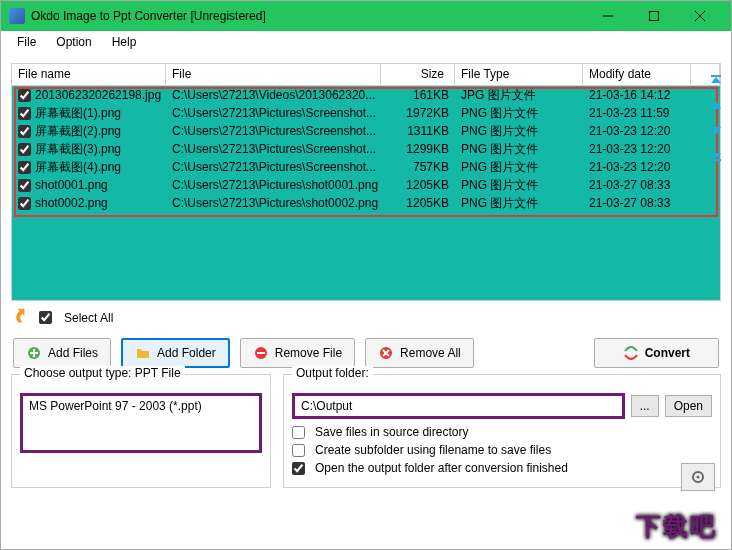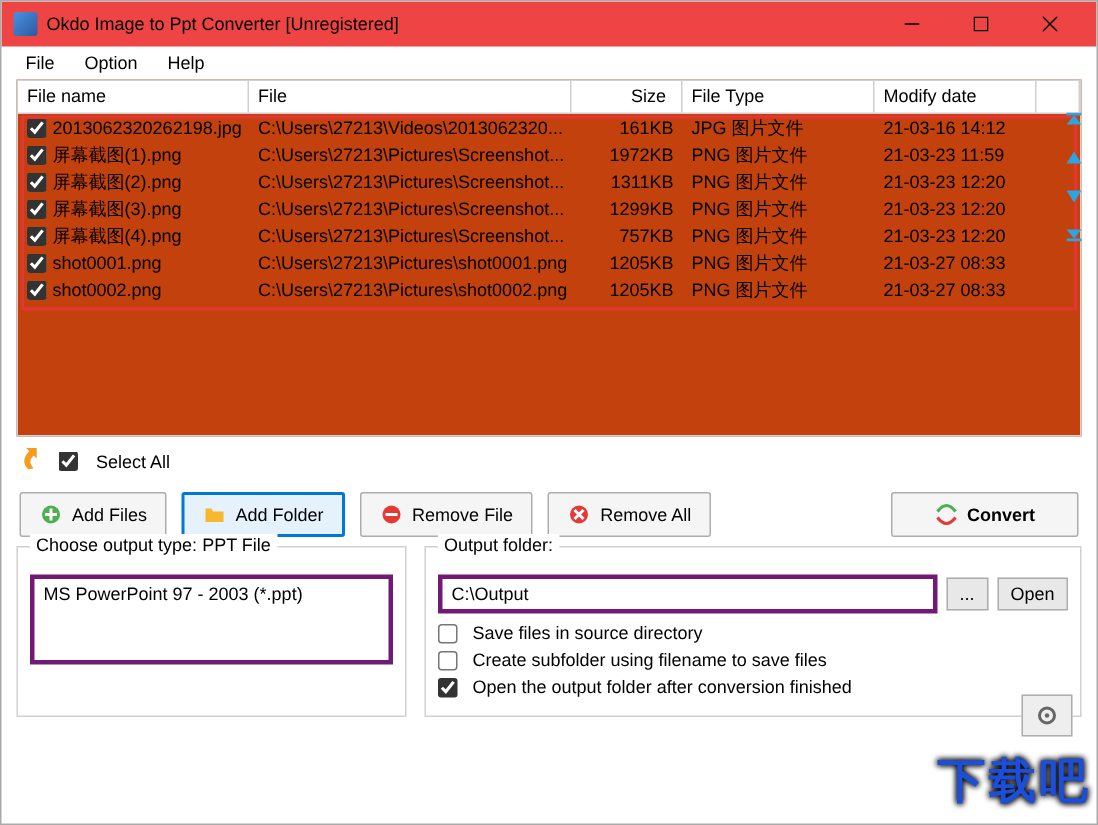--- a/index.html
+++ b/index.html
@@ -1,25 +1,25 @@
 <!DOCTYPE html>
 <html><head>
 <meta charset="utf-8">
 <style>
 * { box-sizing: border-box; margin: 0; padding: 0; font-family: "Microsoft YaHei", "Segoe UI", Tahoma, sans-serif; font-size: 12px; }
 body { background: #fff; width: 732px; height: 550px; overflow: hidden; position: relative; border: 1px solid #aaa; }
-.titlebar { height: 30px; display: flex; align-items: center; padding: 0 8px; background: #ef4444; }
+.titlebar { height: 30px; display: flex; align-items: center; padding: 0 8px; background: #22c55e; }
 .titlebar .app-icon { width: 16px; height: 16px; margin-right: 6px; background: linear-gradient(135deg,#4a90e2,#2c5aa0); border-radius: 2px; }
 .titlebar .title { flex: 1; color: #000; }
 .win-controls { display: flex; }
 .win-btn { width: 46px; height: 30px; display: flex; align-items: center; justify-content: center; cursor: pointer; }
 .win-btn svg { stroke: #000; stroke-width: 1; fill: none; }
 .menubar { height: 22px; display: flex; align-items: center; padding: 0 6px; }
 .menu-item { padding: 2px 10px; cursor: pointer; }
-.table-wrap { margin: 0 10px 0 10px; border: 1px solid #d0d0d0; height: 238px; background: #c2410c; position: relative; }
+.table-wrap { margin: 10px 10px 0 10px; border: 1px solid #d0d0d0; height: 238px; background: #14b8a6; position: relative; }
 .table-header { display: flex; height: 22px; background: #fff; border-bottom: 1px solid #d0d0d0; }
 .th { border-right: 1px solid #d0d0d0; padding: 3px 6px; color: #000; overflow: hidden; white-space: nowrap; cursor: pointer; }
 .col-name { width: 154px; }
 .col-path { width: 215px; }
 .col-size { width: 74px; text-align: right; padding-right: 10px; }
 .col-type { width: 128px; }
 .col-date { width: 108px; }
 .col-end { flex: 1; }
 .rows-highlight { position: absolute; top: 23px; left: 2px; right: 2px; height: 130px; border: 2px solid #e73434; pointer-events: none; }
 .trow { display: flex; height: 18px; align-items: center; }
@@ -37,21 +37,21 @@
 .btn-convert { margin-left: auto; padding: 0 28px; font-weight: bold; }
 .bottom { display: flex; gap: 12px; margin: 2px 10px; }
 .group { border: 1px solid #d0d0d0; padding: 8px; position: relative; }
 .group .gtitle { position: absolute; top: -9px; left: 8px; background: #fff; padding: 0 4px; }
 .type-box { width: 260px; }
 .out-box { flex: 1; }
 .input-line { border: 3px solid #701a75; padding: 3px 6px; background: #fff; width: 100%; }
 .out-row { display: flex; gap: 6px; align-items: center; margin-bottom: 6px; }
 .small-btn { height: 22px; border: 1px solid #adadad; background: #e8e8e8; padding: 0 8px; cursor: pointer; }
 .opt { display: flex; align-items: center; gap: 6px; margin: 4px 0; }
-.watermark { position: absolute; right: 4px; bottom: 6px; font-size: 32px; font-weight: bold; color: #1d4ed8; text-shadow: 0 0 4px #000, 0 0 4px #000; pointer-events: none; font-family: "SimHei","Microsoft YaHei"; letter-spacing: 2px; }
+.watermark { position: absolute; right: 14px; bottom: 6px; font-size: 25px; font-weight: bold; color: #701a75; text-shadow: 0 0 4px #000, 0 0 4px #000; pointer-events: none; font-family: "SimHei","Microsoft YaHei"; letter-spacing: 2px; }
 .gear-btn { position: absolute; right: 16px; bottom: 58px; width: 34px; height: 28px; border: 1px solid #adadad; background: #eee; display: flex; align-items: center; justify-content: center; cursor: pointer; }
 </style>
 </head>
 <body>
 
 <div class="titlebar">
   <div class="app-icon"></div>
   <div class="title">Okdo Image to Ppt Converter [Unregistered]</div>
   <div class="win-controls">
     <div class="win-btn">

